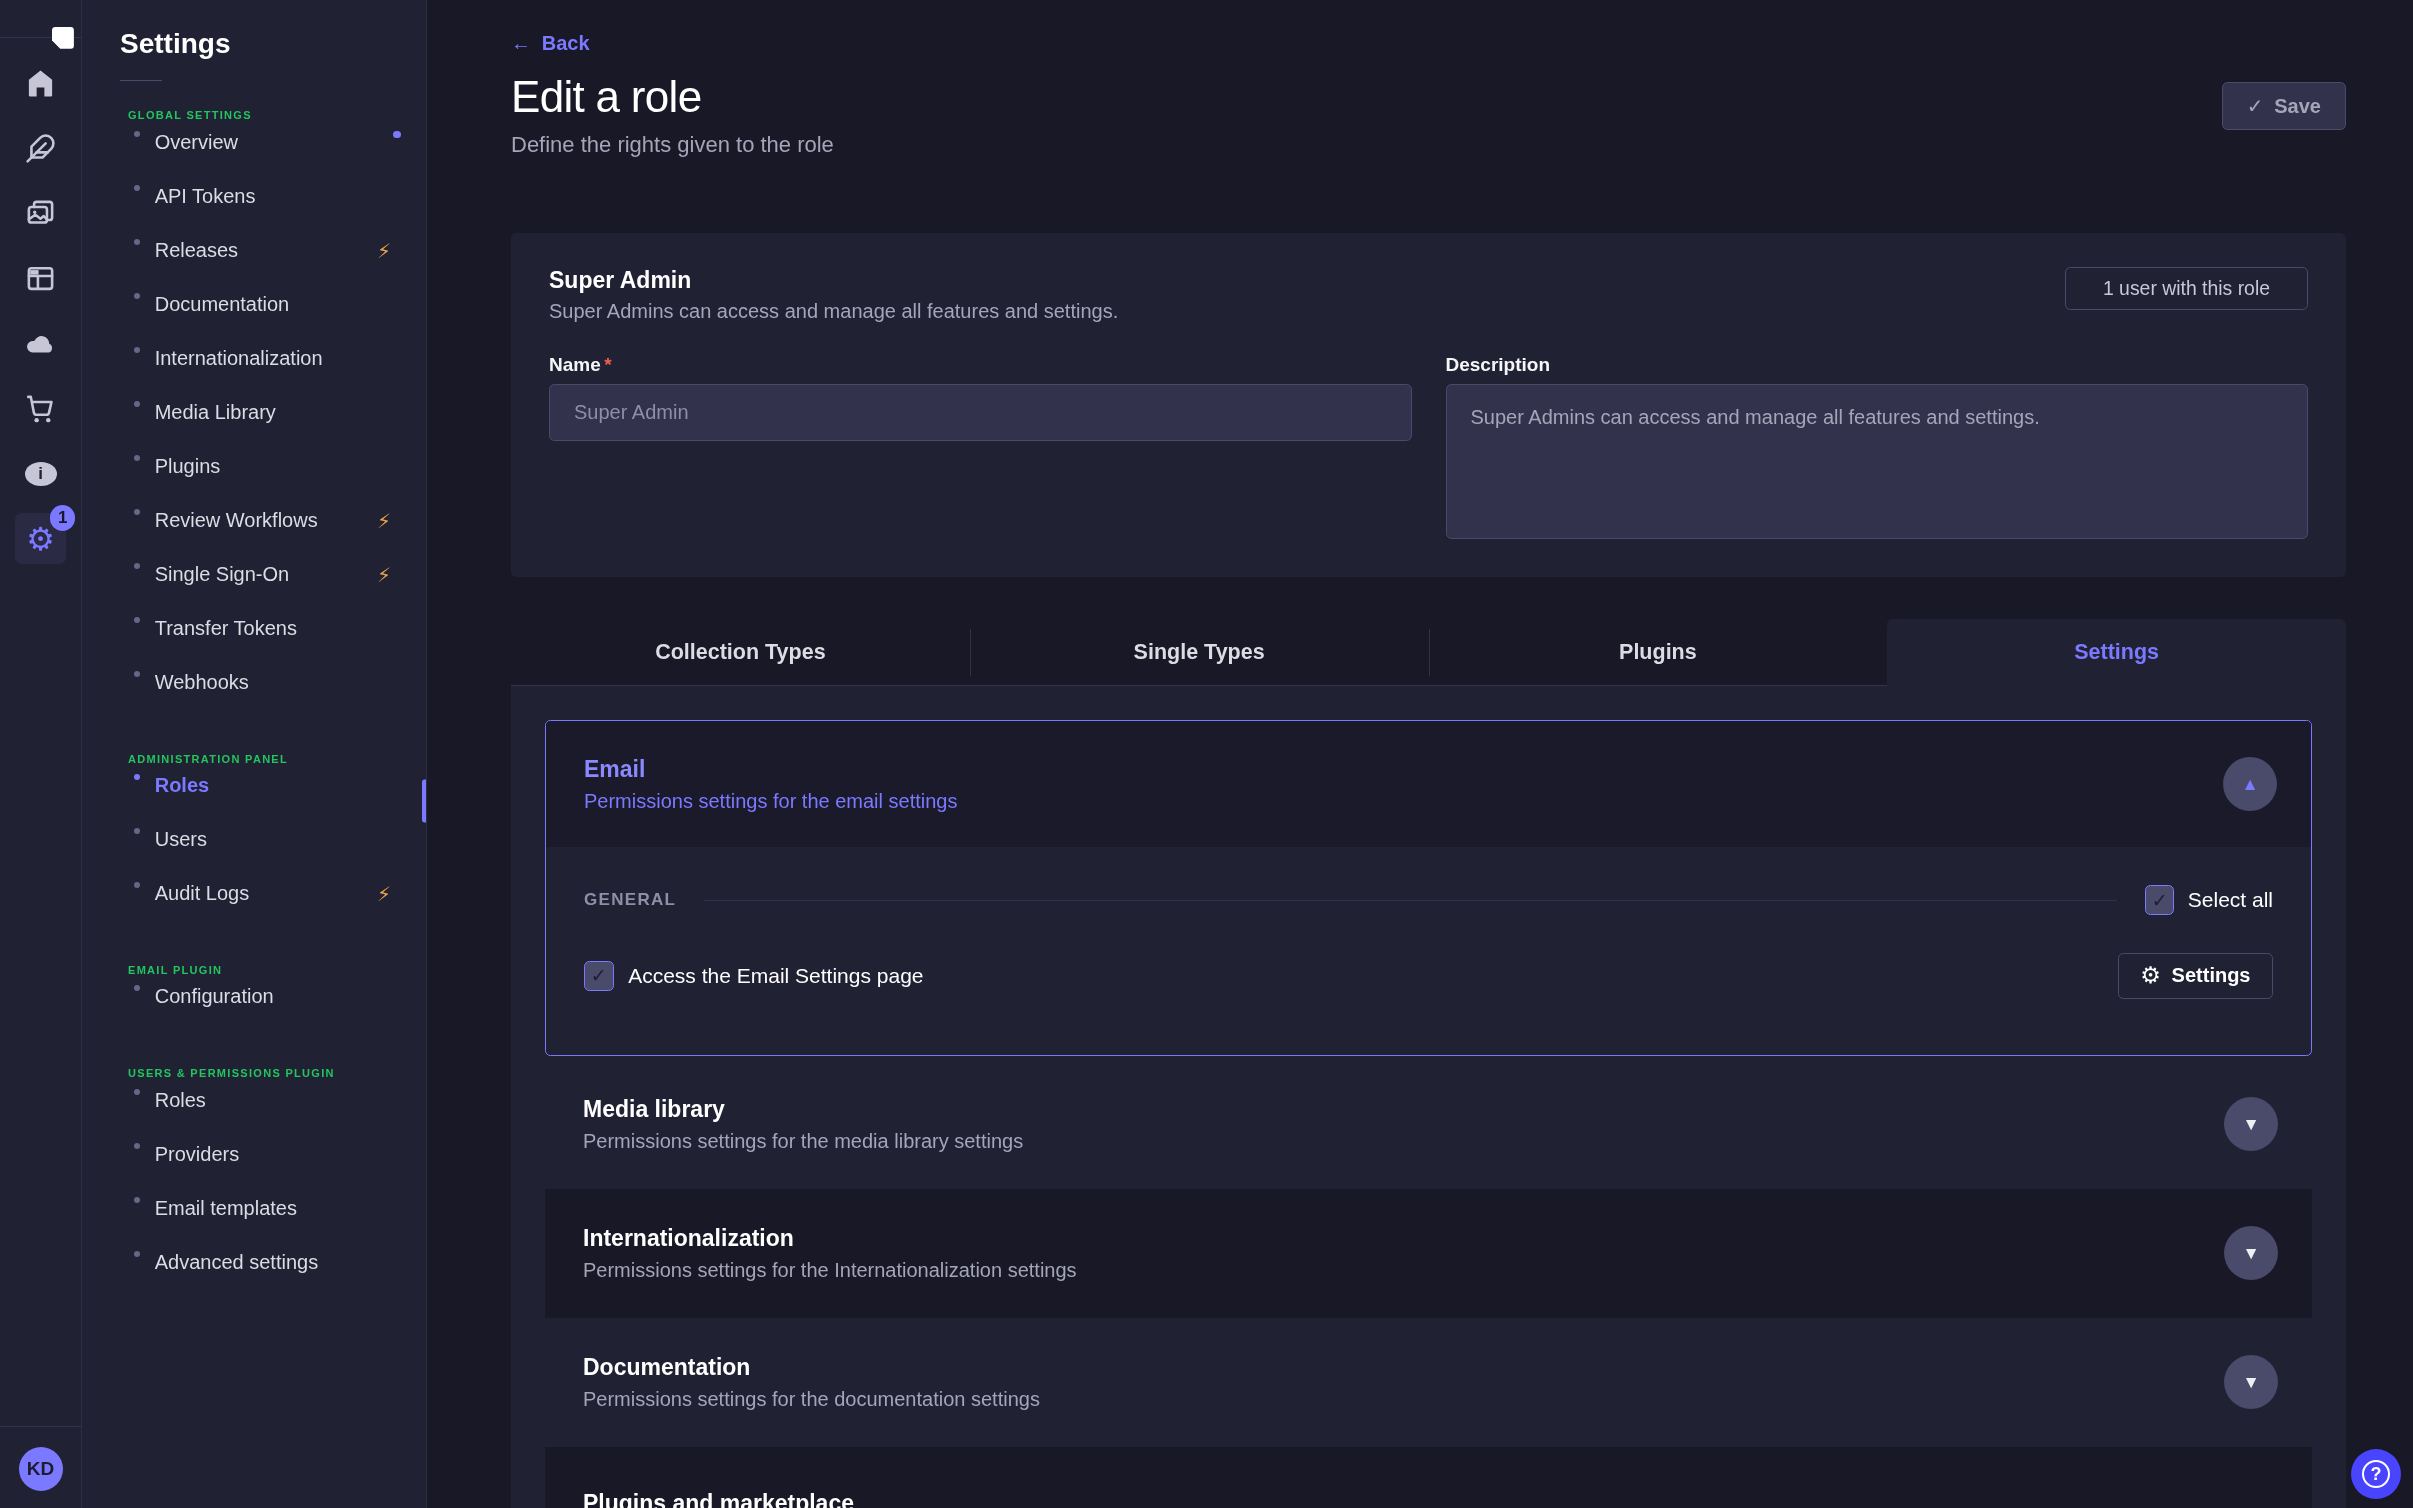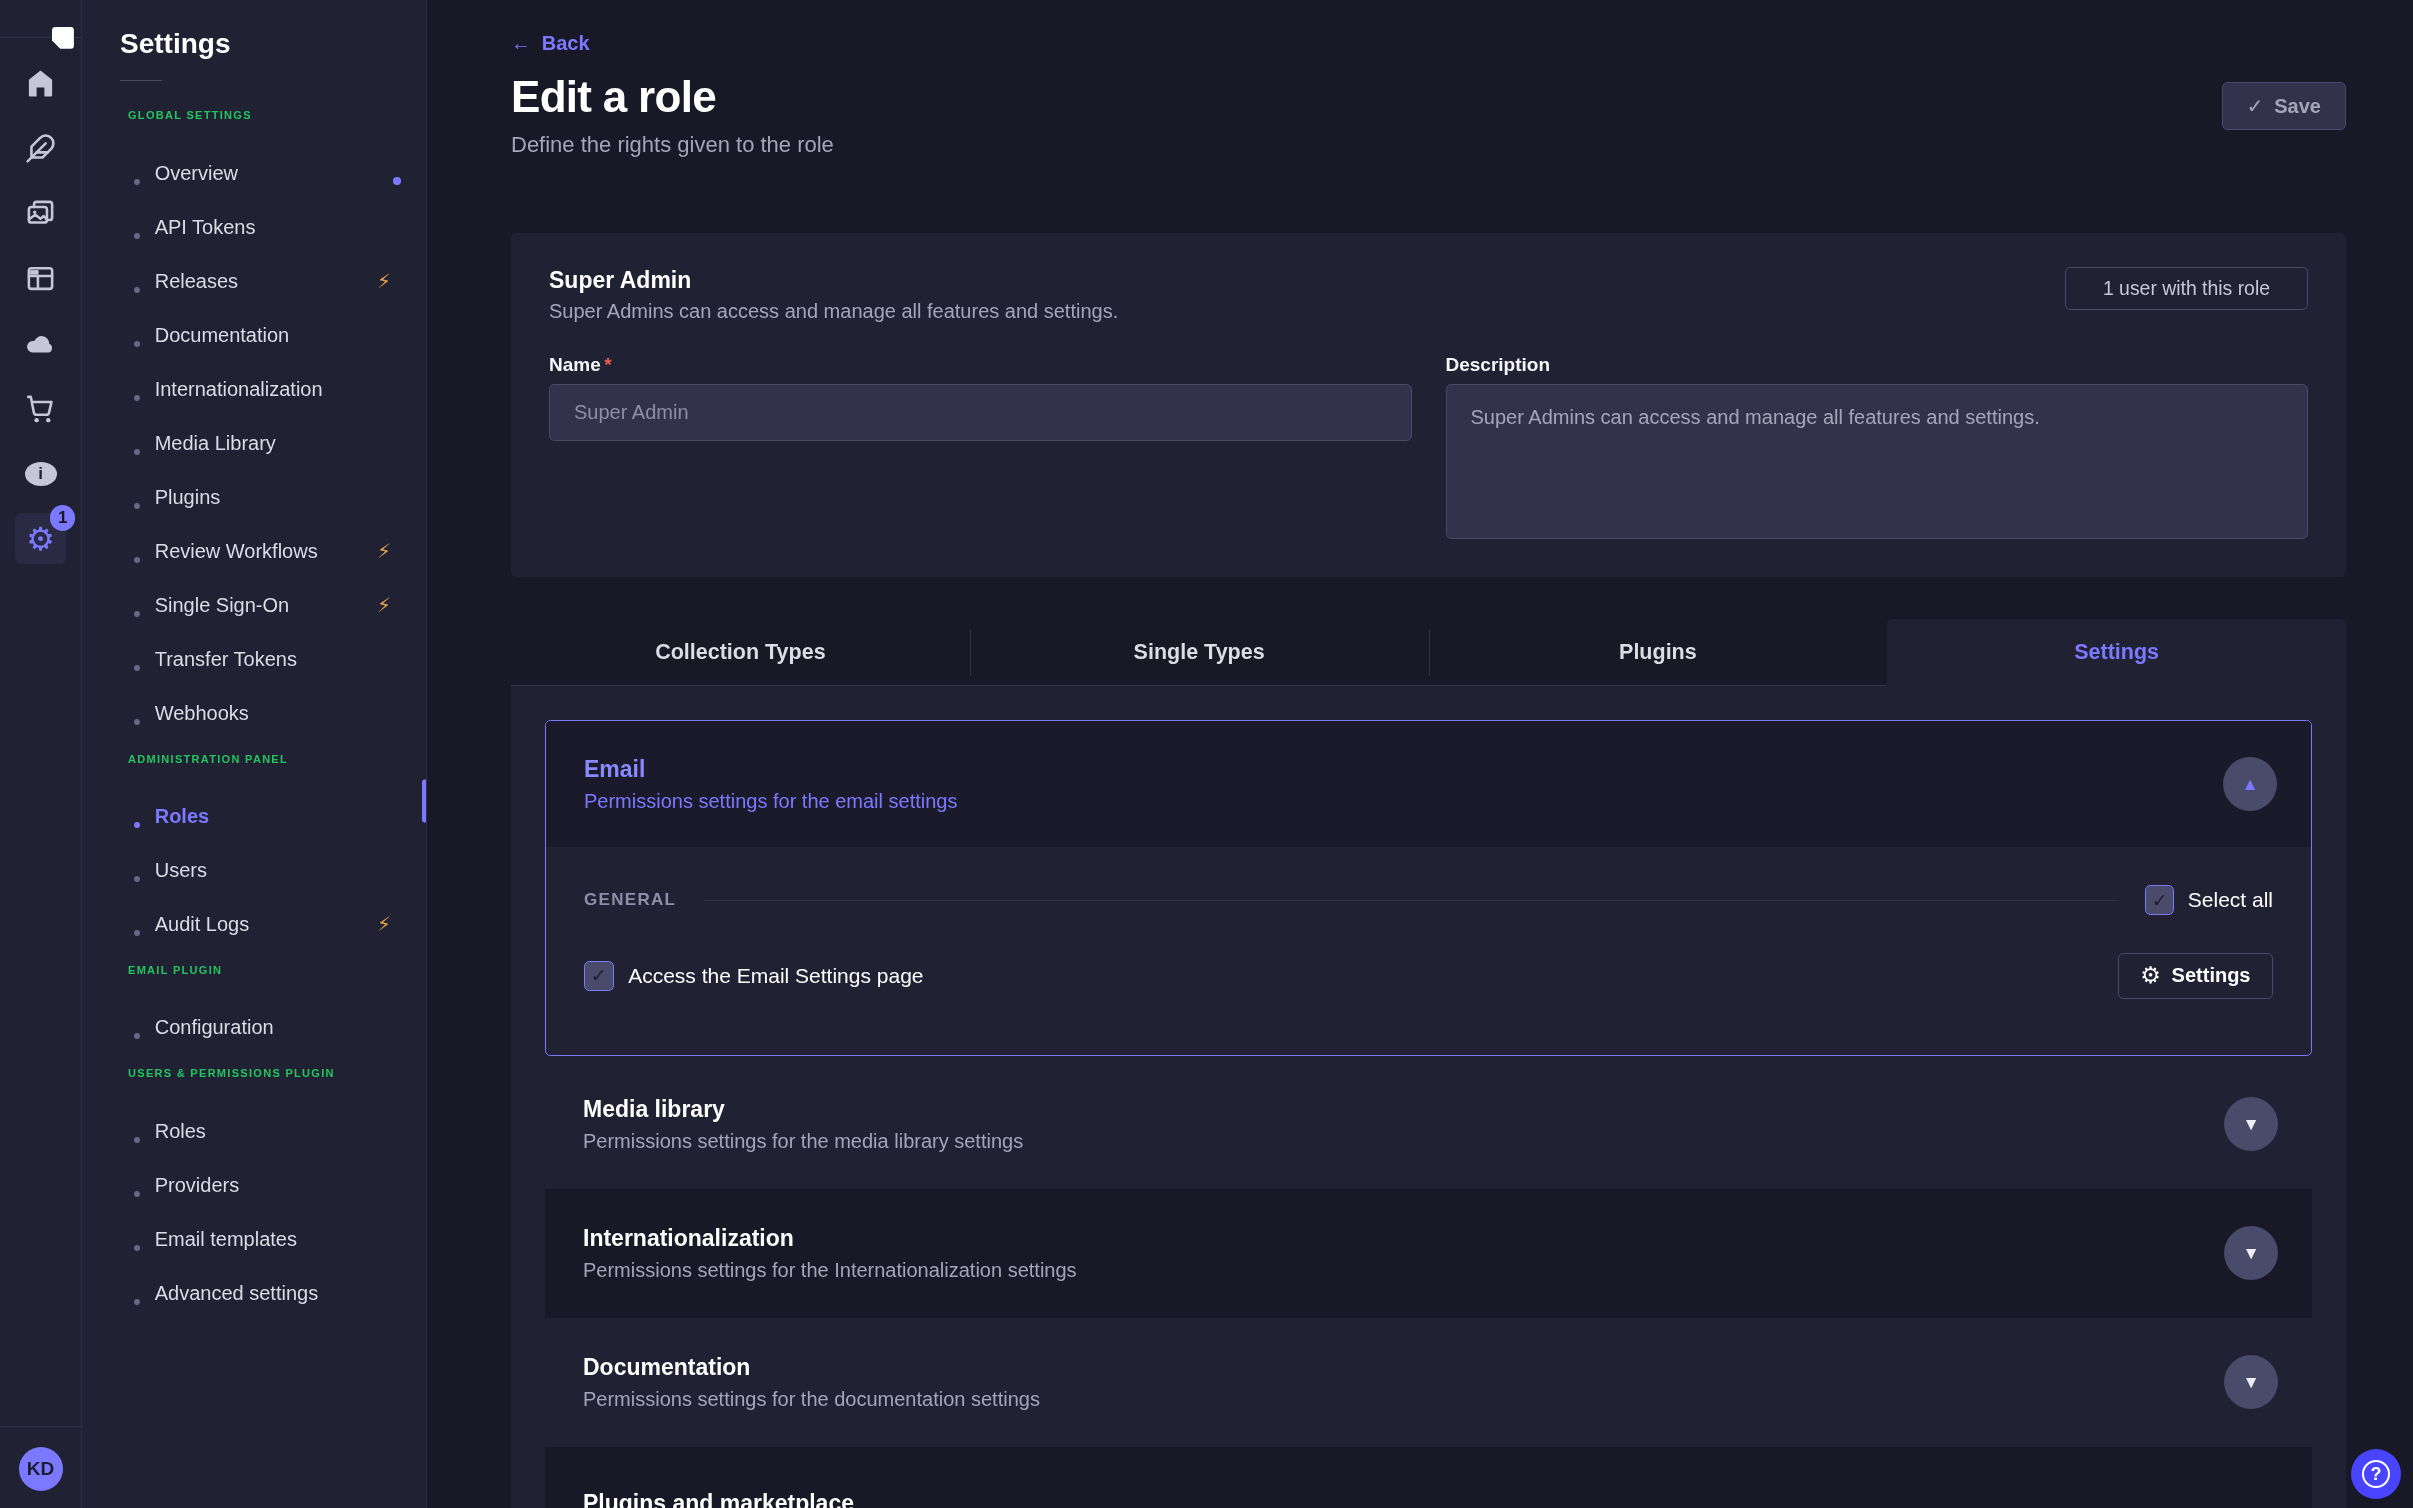--- a/index.html
+++ b/index.html
@@ -43,34 +43,34 @@
   .avatar { width:44px; height:44px; border-radius:50%; background:#7B79FF; color:#1D1D31;
           font-size:19px; font-weight:700; display:flex; align-items:center; justify-content:center; }
 
   
   .subnav { width:345px; flex-shrink:0; background:#212134; border-right:0.7px solid #2E2E48; padding-top:28px; }
   .subnav-title { margin-left:38px; font-size:28px; font-weight:700; }
   .subnav-rule { width:42px; height:1.3px; background:#4A4A6A; margin:20px 0 0 38px; }
   .nav-section { margin-top:28px; }
   .nav-section-label { margin-left:46px; font-size:11px; font-weight:700; letter-spacing:1.3px; color:#22c55e; }
   .nav-items { list-style:none; margin-top:9.4px; }
-  .nav-item { height:54px; display:flex; align-items:flex-end; padding-left:52px; position:relative;
+  .nav-item { height:54px; display:flex; align-items:flex-start; padding-left:52px; position:relative;
           font-size:20px; color:#DCDCE4; cursor:pointer; }
   .nav-item .bullet { width:6px; height:6px; border-radius:50%; background:#666687; margin-right:14.7px; flex-shrink:0; }
   .nav-item .bolt { margin-left:auto; margin-right:35px; color:#E8A24A; font-size:20px; }
   .nav-item .notif-dot { margin-left:auto; margin-right:25.5px; width:7.4px; height:7.4px; border-radius:50%; background:#7B79FF; }
   .nav-item.active { color:#7B79FF; font-weight:600; }
   .nav-item.active .bullet { background:#7B79FF; }
   .nav-item.active::after { content:""; position:absolute; right:0; top:50%; transform:translateY(-50%);
           width:4px; height:43px; background:#7B79FF; border-radius:2.7px 0 0 2.7px; }
 
   
   .main { flex:1; position:relative; padding:32px 67px 0 84px; }
   .back-link { display:inline-flex; align-items:center; gap:10.7px; color:#7B79FF; font-size:20px; font-weight:600; }
-  .page-title { margin-top:17.4px; font-size:44px; font-weight:700; letter-spacing:-0.7px; }
+  .page-title { margin-top:17.4px; font-size:44px; font-weight:400; letter-spacing:-0.7px; }
   .page-subtitle { margin-top:9.4px; font-size:22px; color:#A5A5BA; }
   .save-btn { position:absolute; top:82px; right:67px; height:48px; padding:0 24px;
           background:#32324D; border:0.7px solid #4A4A6A; border-radius:5.4px; color:#A5A5BA;
           font-size:20px; font-weight:600; display:flex; align-items:center; gap:10.7px; }
 
   
   .role-card { margin-top:75px; background:#212134; border-radius:5.4px; padding:34px 38px 38px; }
   .card-head { display:flex; justify-content:space-between; align-items:flex-start; }
   .card-title { font-size:23px; font-weight:600; }
   .card-desc { margin-top:6.7px; font-size:20px; color:#A5A5BA; }

